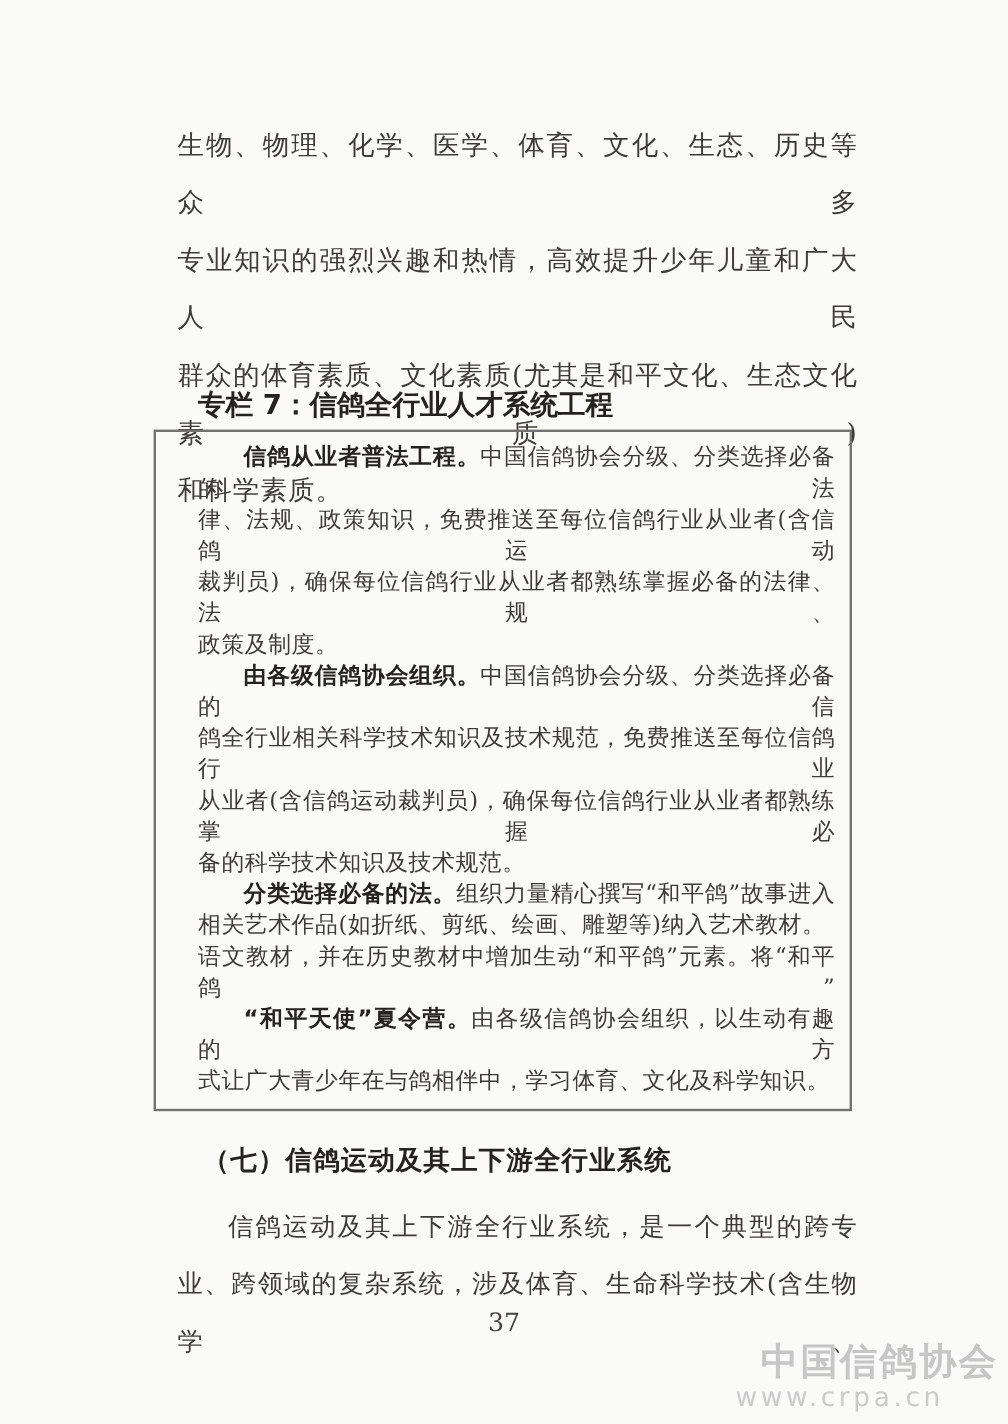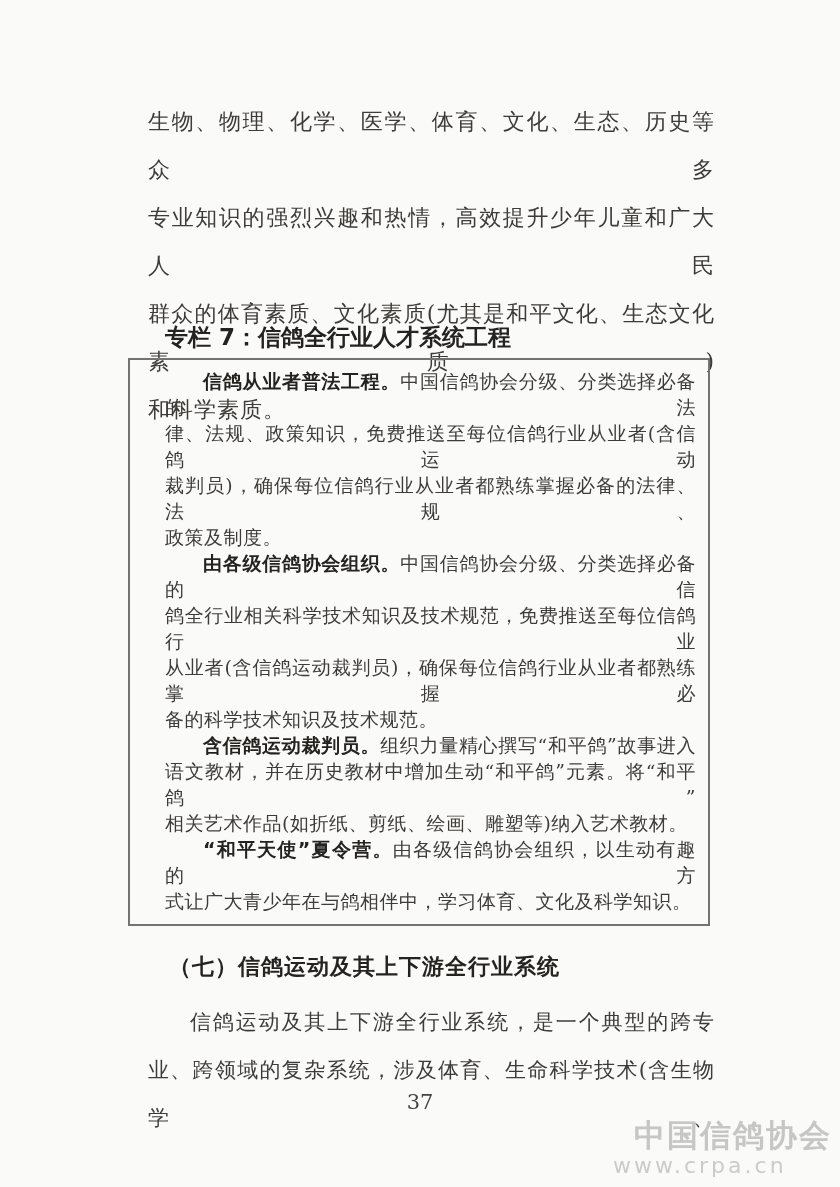--- a/index.html
+++ b/index.html
@@ -81,23 +81,23 @@
     </div>
 
     <div class="bp">
       <div class="jline first"><span class="label">由各级信鸽协会组织。</span><span>中国信鸽协会分级、分类选择必备的信</span></div>
       <div class="jline">鸽全行业相关科学技术知识及技术规范，免费推送至每位信鸽行业</div>
       <div class="jline">从业者(含信鸽运动裁判员)，确保每位信鸽行业从业者都熟练掌握必</div>
       <div class="jline eline">备的科学技术知识及技术规范。</div>
     </div>
 
     <div class="bp">
-      <div class="jline first"><span class="label">含信鸽运动裁判员。</span><span>组织力量精心撰写“和平鸽”故事进入</span></div>
+      <div class="jline first"><span class="label">分类选择必备的法。</span><span>组织力量精心撰写“和平鸽”故事进入</span></div>
+      <div class="jline eline">相关艺术作品(如折纸、剪纸、绘画、雕塑等)纳入艺术教材。</div>
       <div class="jline">语文教材，并在历史教材中增加生动“和平鸽”元素。将“和平鸽”</div>
-      <div class="jline eline">相关艺术作品(如折纸、剪纸、绘画、雕塑等)纳入艺术教材。</div>
     </div>
 
     <div class="bp">
       <div class="jline first"><span class="label">“和平天使”夏令营。</span><span>由各级信鸽协会组织，以生动有趣的方</span></div>
       <div class="jline eline">式让广大青少年在与鸽相伴中，学习体育、文化及科学知识。</div>
     </div>
 
   </div>
 
   <div class="section-heading">（七）信鸽运动及其上下游全行业系统</div>

